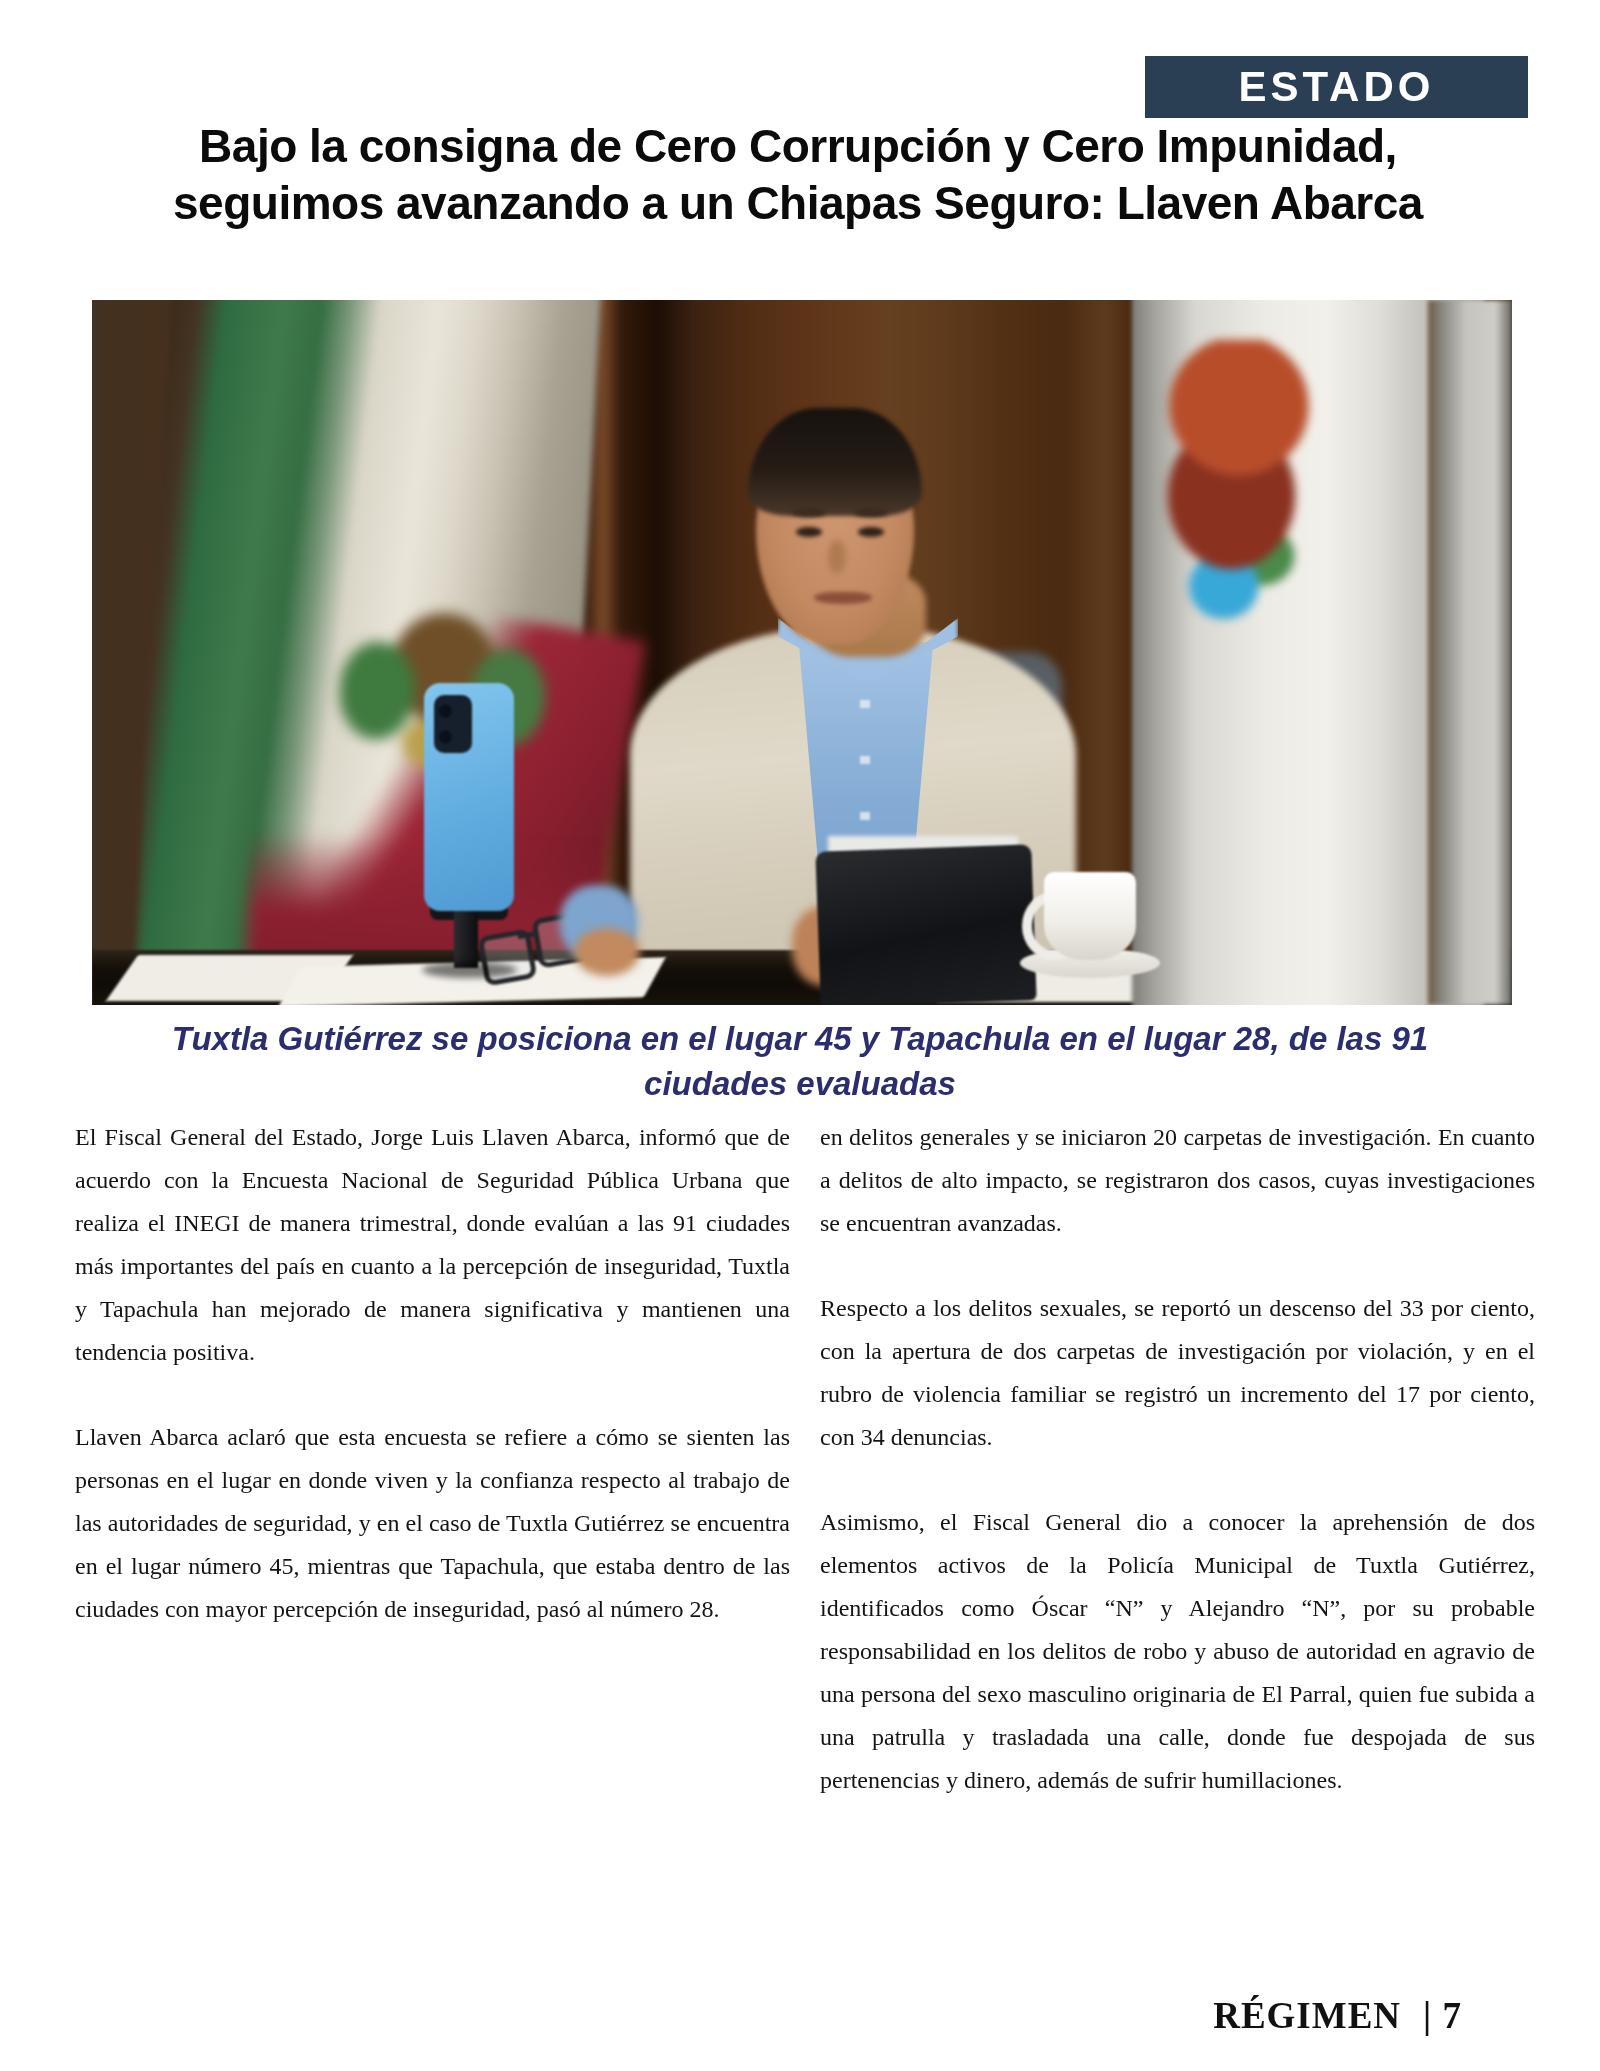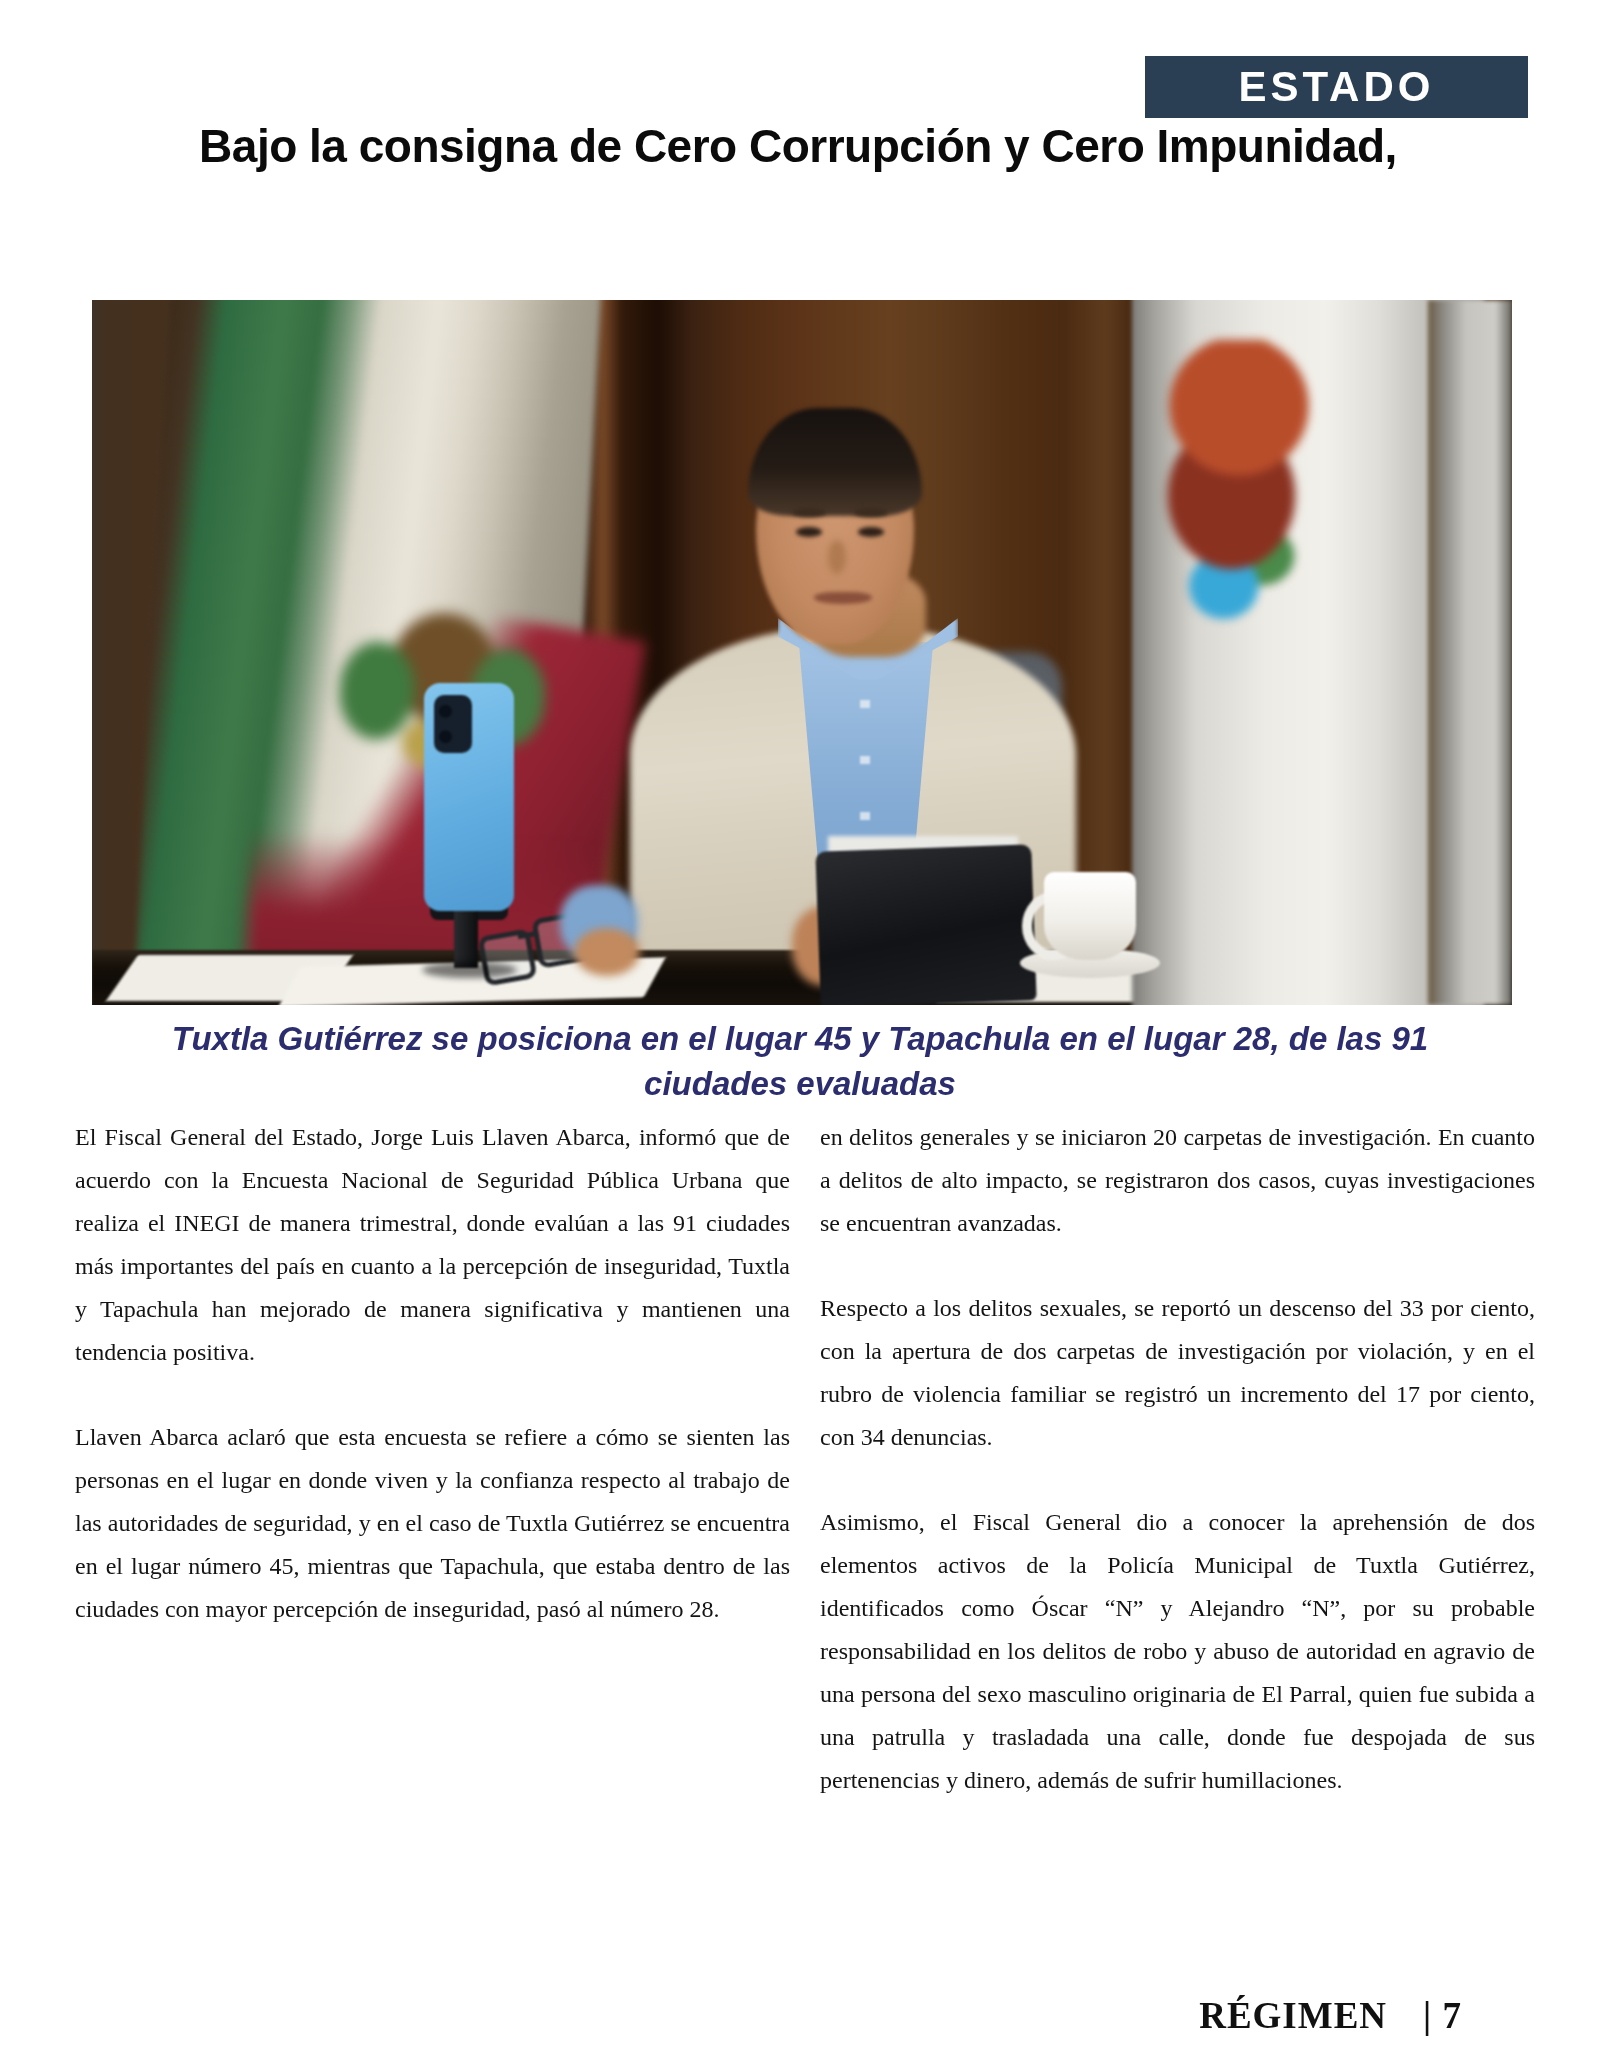--- a/index.html
+++ b/index.html
@@ -116,35 +116,36 @@
     background:linear-gradient(180deg,#ffffff 0%,#f1efe9 55%,#d9d5cc 100%);}
 
   
   .caption{position:absolute;left:110px;right:110px;top:1016px;text-align:center;
     font-style:italic;font-weight:bold;font-size:33px;line-height:45px;
     color:var(--caption,#2b2d6e);}
   .columns{position:absolute;left:75px;top:1116px;width:1460px;display:flex;gap:30px;}
   .col{width:715px;}
   .col p{margin:0 0 42px 0;font-family:"Liberation Serif",serif;font-size:24px;
     line-height:43px;color:var(--body,#141414);text-align:justify;}
-  .footer{position:absolute;top:1994px;right:138px;display:flex;align-items:baseline;gap:36px;
+  .footer{position:absolute;top:1994px;right:138px;display:flex;align-items:baseline;gap:22px;
     font-family:"Liberation Serif",serif;font-weight:bold;font-size:37px;
     letter-spacing:1px;color:#111;}
 </style>
 </head>
 <body>
 
 <div class="page">
 
   <div class="section-badge">
     <span>ESTADO</span>
   </div>
 
   <h1 class="headline" style="margin:0;">
     <span style="display:block;">Bajo la consigna de Cero Corrupción y Cero Impunidad,</span>
+    <span style="display:block;">seguimos avanzando a un Chiapas Seguro: Llaven Abarca</span>
   </h1>
 
   <div class="photo" title="El Fiscal General del Estado, Jorge Luis Llaven Abarca, sentado en su escritorio entre la bandera de México y la bandera de Chiapas, con un teléfono en soporte, lentes, documentos, una tableta y una taza de café">
     <div class="curtain"></div>
     <div class="mx-flag">
       <div class="mx-red"></div>
       <div class="mx-red2"></div>
       <div class="mx-emblem"></div>
     </div>
     <div class="chair"></div>

